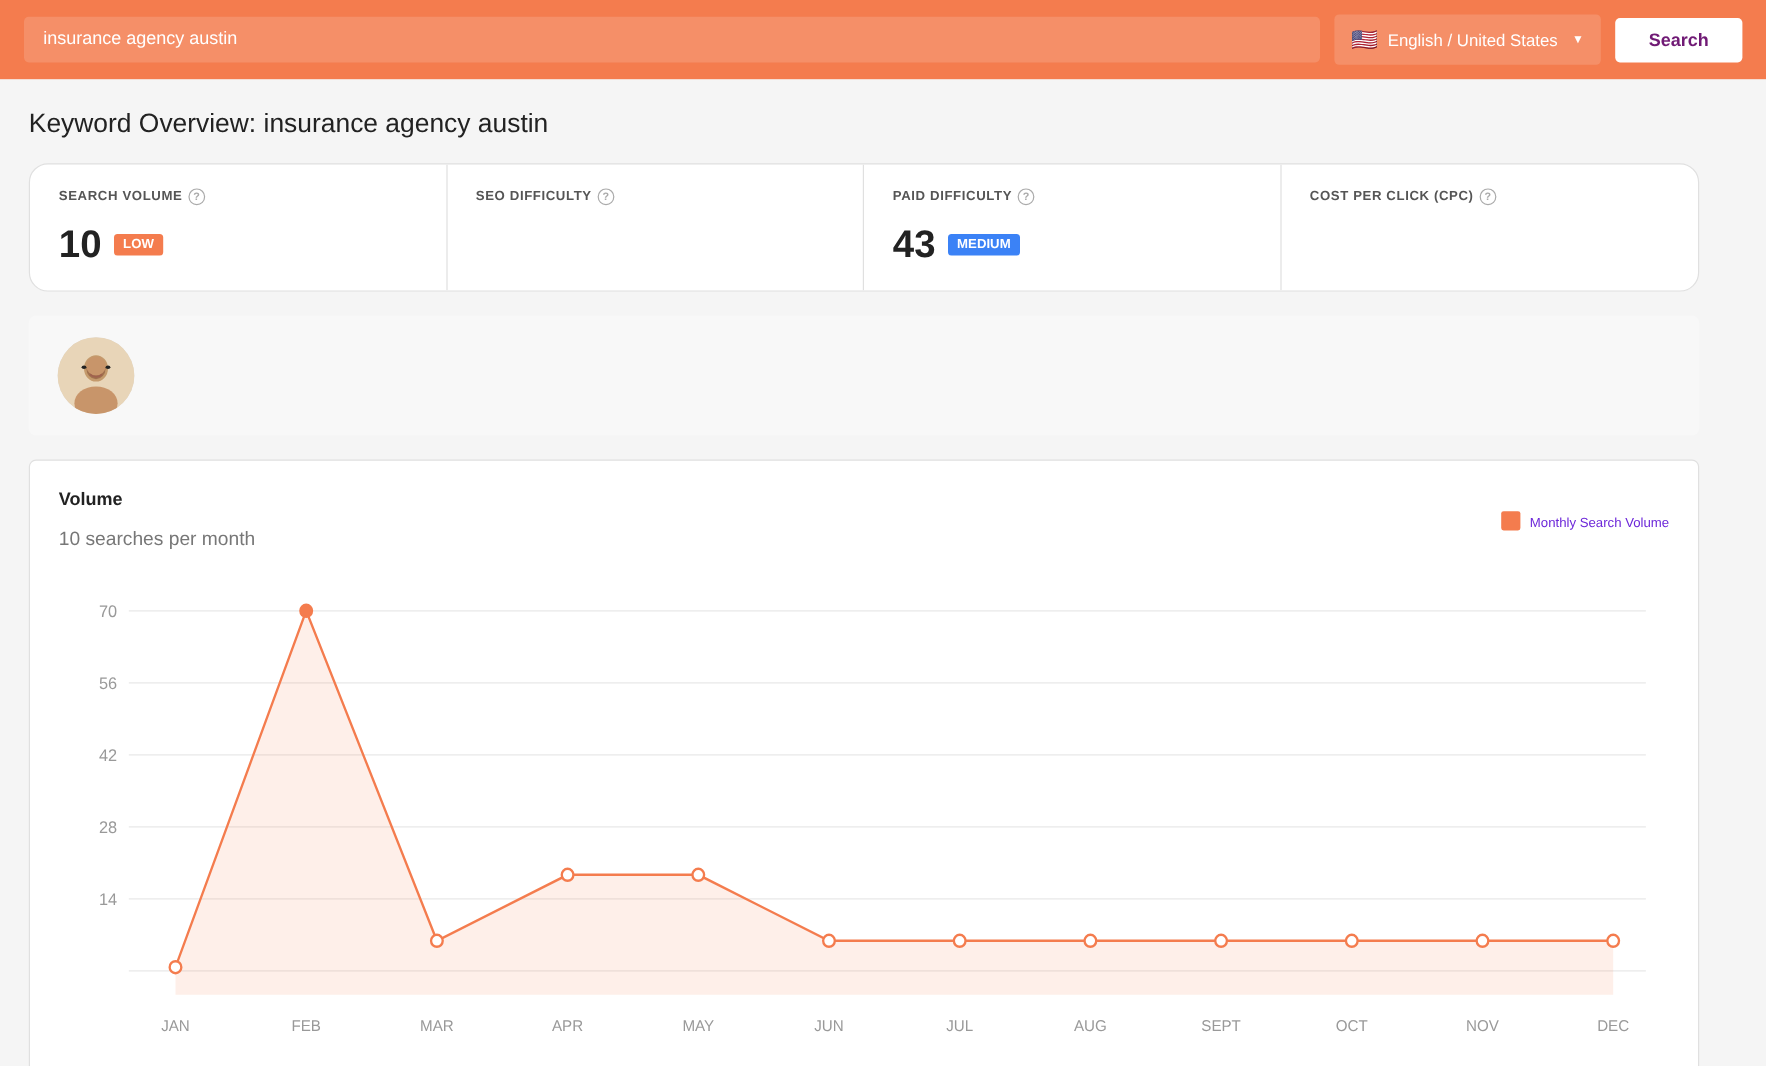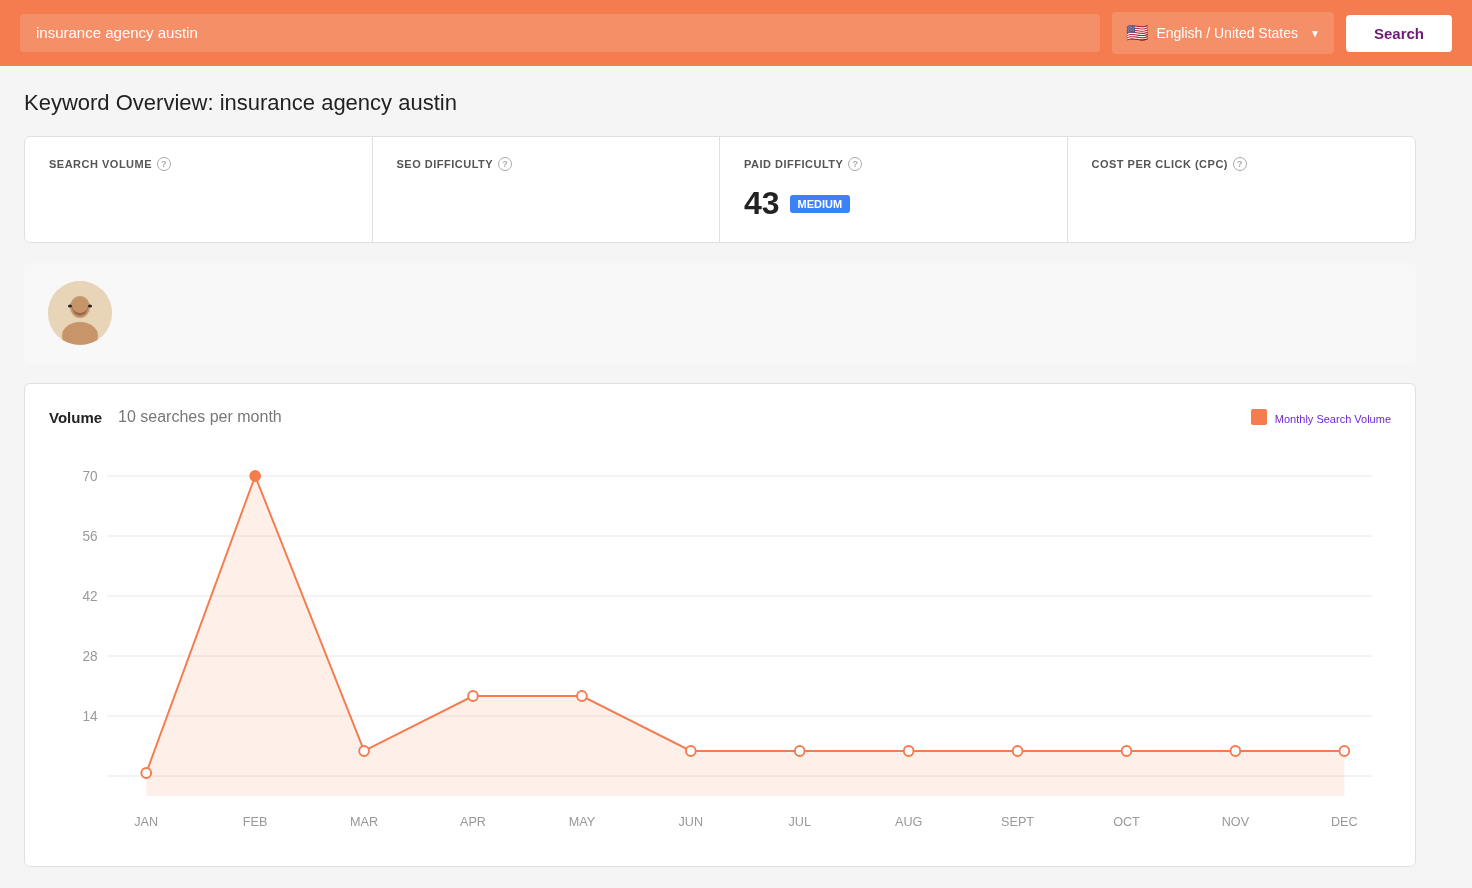--- a/index.html
+++ b/index.html
@@ -64,21 +64,21 @@
       color: #222;
     }
     .page-title span { font-weight: 400; }
 
     
     .metric-cards {
       display: grid;
       grid-template-columns: repeat(4, 1fr);
       gap: 0;
       border: 1px solid #e0e0e0;
-      border-radius: 6px;
+      border-radius: 16px;
       background: #fff;
       margin-bottom: 20px;
       overflow: hidden;
     }
     .metric-card {
       padding: 20px 24px;
       border-right: 1px solid #e0e0e0;
     }
     .metric-card:last-child { border-right: none; }
     .metric-label {
@@ -161,22 +161,23 @@
       padding: 24px 24px 20px;
     }
     .chart-header {
       display: flex;
       align-items: center;
       justify-content: space-between;
       margin-bottom: 20px;
     }
     .chart-title-area {
       display: flex;
-      align-items: flex-end;
+      align-items: flex-start;
       gap: 16px;
+      flex-direction: column;
     }
     .chart-title {
       font-size: 15px;
       font-weight: 700;
       color: #222;
     }
     .chart-subtitle {
       font-size: 16px;
       color: #777;
     }
@@ -223,20 +224,24 @@
     <span>Keyword Overview:</span>
     <span>insurance agency austin</span>
   </div>
 
   <div class="metric-cards">
 
     <div class="metric-card">
       <div class="metric-label">
         <span>Search Volume</span>
         <span class="help-icon">?</span>
+      </div>
+      <div class="metric-value">
+        <span>10</span>
+        <span class="badge badge-low">LOW</span>
       </div>
     </div>
 
     <div class="metric-card">
       <div class="metric-label">
         <span>SEO Difficulty</span>
         <span class="help-icon">?</span>
       </div>
     </div>
 

